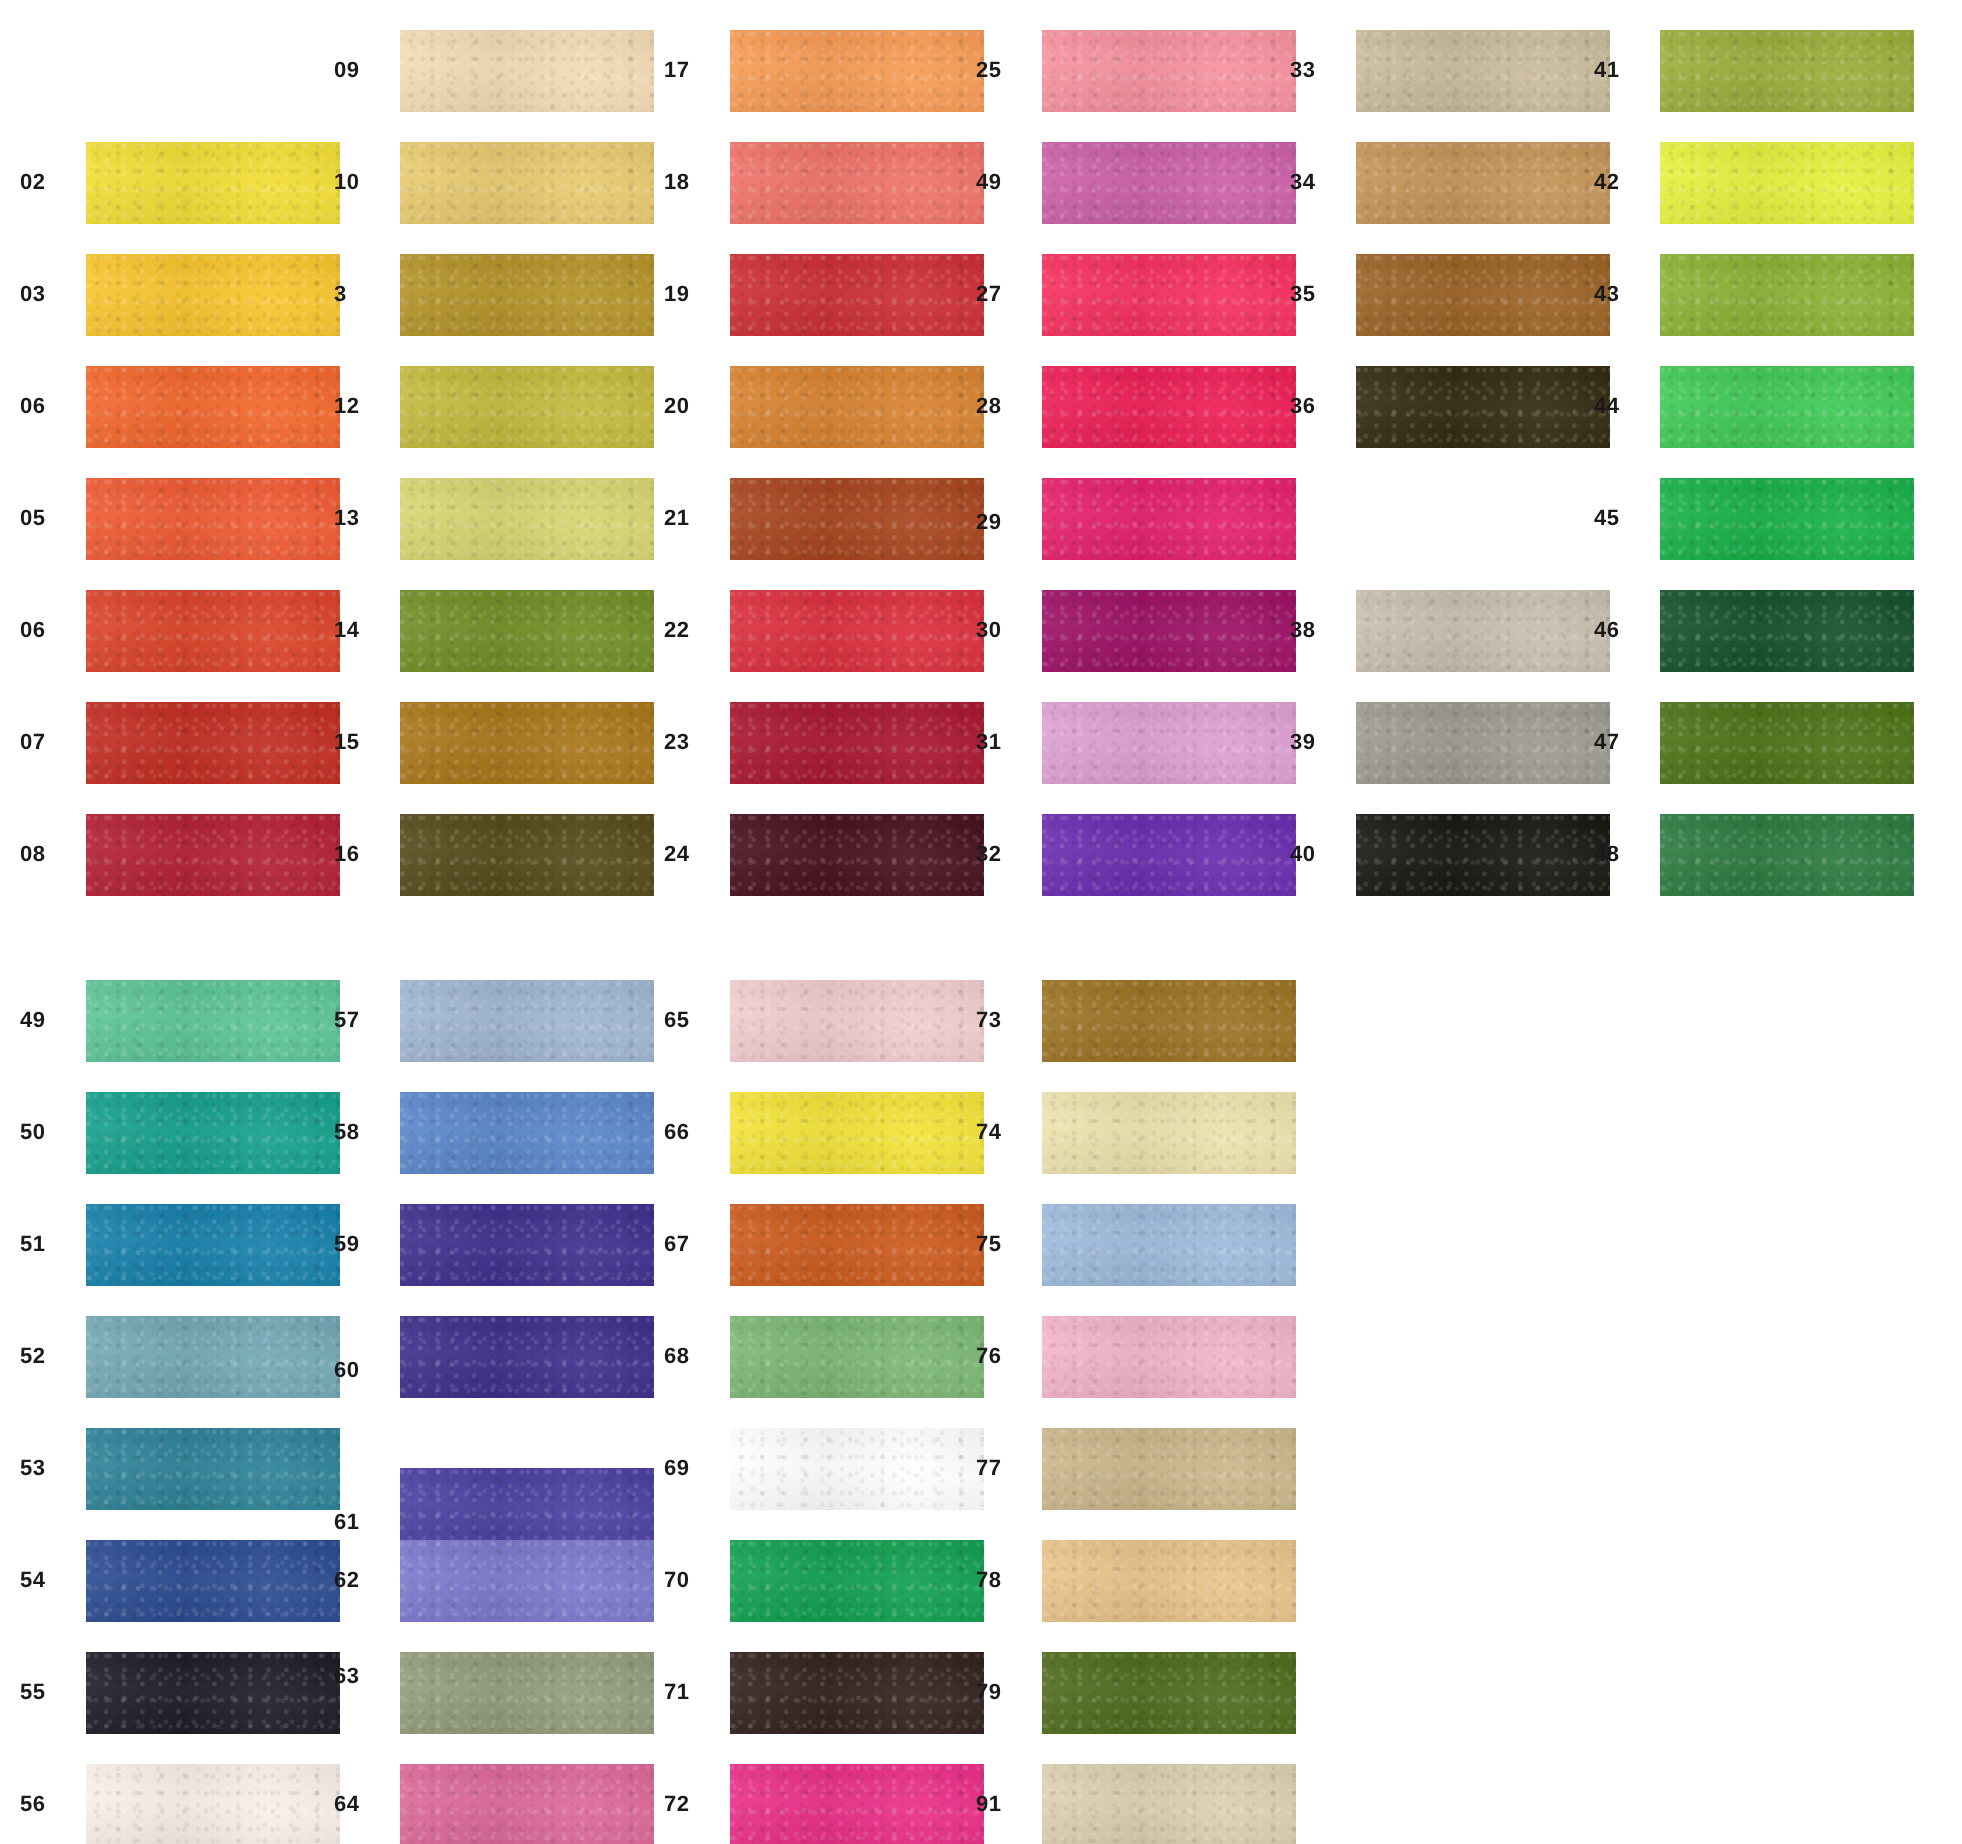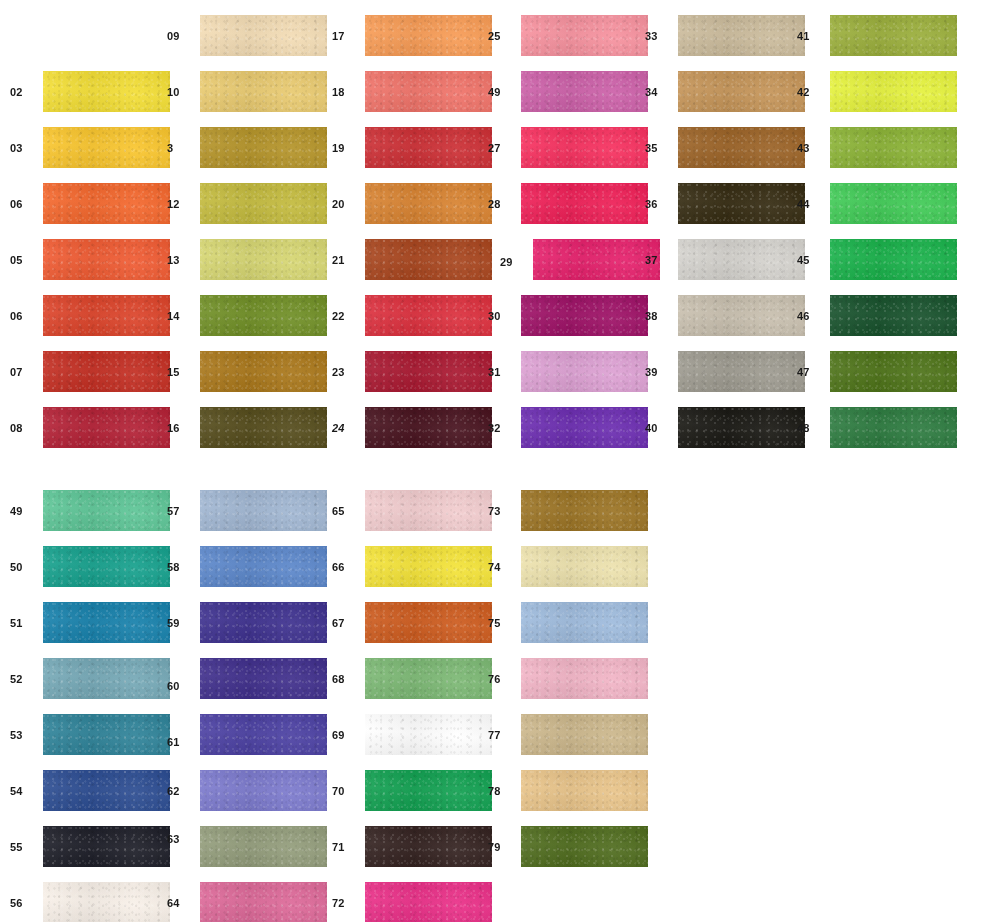--- a/index.html
+++ b/index.html
@@ -152,41 +152,41 @@
         <div class="swatch-chip" style="width: 127px; height: 41px; background-color: rgb(168, 68, 28);"></div>
       </div>
       <div class="swatch-cell" style="left: 332px; top: 295px; width: 160px; height: 41px;">
         <span class="swatch-label">22</span>
         <div class="swatch-chip" style="width: 127px; height: 41px; background-color: rgb(220, 46, 60);"></div>
       </div>
       <div class="swatch-cell" style="left: 332px; top: 351px; width: 160px; height: 41px;">
         <span class="swatch-label">23</span>
         <div class="swatch-chip" style="width: 127px; height: 41px; background-color: rgb(169, 22, 47);"></div>
       </div>
-      <div class="swatch-cell" style="left: 332px; top: 407px; width: 160px; height: 41px; font-style: italic;">
+      <div class="swatch-cell" style="left: 332px; top: 407px; width: 160px; height: 41px;">
         <span class="swatch-label">24</span>
         <div class="swatch-chip" style="width: 127px; height: 41px; background-color: rgb(70, 16, 28);"></div>
       </div>
       <div class="swatch-cell" style="left: 488px; top: 15px; width: 160px; height: 41px;">
         <span class="swatch-label">25</span>
         <div class="swatch-chip" style="width: 127px; height: 41px; background-color: rgb(247, 145, 158);"></div>
       </div>
       <div class="swatch-cell" style="left: 488px; top: 71px; width: 160px; height: 41px;">
         <span class="swatch-label">49</span>
         <div class="swatch-chip" style="width: 127px; height: 41px; background-color: rgb(204, 95, 168);"></div>
       </div>
       <div class="swatch-cell" style="left: 488px; top: 127px; width: 160px; height: 41px;">
         <span class="swatch-label">27</span>
         <div class="swatch-chip" style="width: 127px; height: 41px; background-color: rgb(247, 47, 94);"></div>
       </div>
       <div class="swatch-cell" style="left: 488px; top: 183px; width: 160px; height: 41px;">
         <span class="swatch-label">28</span>
         <div class="swatch-chip" style="width: 127px; height: 41px; background-color: rgb(238, 29, 85);"></div>
       </div>
-      <div class="swatch-cell" style="left: 500px; top: 239px; width: 160px; height: 46px;">
+      <div class="swatch-cell" style="left: 488px; top: 239px; width: 160px; height: 46px;">
         <span class="swatch-label">29</span>
         <div class="swatch-chip" style="width: 127px; height: 41px; background-color: rgb(230, 31, 107);"></div>
       </div>
       <div class="swatch-cell" style="left: 488px; top: 295px; width: 160px; height: 41px;">
         <span class="swatch-label">30</span>
         <div class="swatch-chip" style="width: 127px; height: 41px; background-color: rgb(157, 15, 101);"></div>
       </div>
       <div class="swatch-cell" style="left: 488px; top: 351px; width: 160px; height: 41px; text-decoration: underline;">
         <span class="swatch-label">31</span>
         <div class="swatch-chip" style="width: 127px; height: 41px; background-color: rgb(221, 160, 211);"></div>
@@ -203,24 +203,20 @@
         <span class="swatch-label">34</span>
         <div class="swatch-chip" style="width: 127px; height: 41px; background-color: rgb(197, 148, 87);"></div>
       </div>
       <div class="swatch-cell" style="left: 645px; top: 127px; width: 160px; height: 41px;">
         <span class="swatch-label">35</span>
         <div class="swatch-chip" style="width: 127px; height: 41px; background-color: rgb(155, 98, 37);"></div>
       </div>
       <div class="swatch-cell" style="left: 645px; top: 183px; width: 160px; height: 41px;">
         <span class="swatch-label">36</span>
         <div class="swatch-chip" style="width: 127px; height: 41px; background-color: rgb(51, 41, 15);"></div>
-      </div>
-      <div class="swatch-cell" style="left: 645px; top: 239px; width: 160px; height: 41px;">
-        <span class="swatch-label">37</span>
-        <div class="swatch-chip" style="width: 127px; height: 41px; background-color: rgb(212, 210, 205);"></div>
       </div>
       <div class="swatch-cell" style="left: 645px; top: 295px; width: 160px; height: 41px;">
         <span class="swatch-label">38</span>
         <div class="swatch-chip" style="width: 127px; height: 41px; background-color: rgb(200, 191, 174);"></div>
       </div>
       <div class="swatch-cell" style="left: 645px; top: 351px; width: 160px; height: 41px;">
         <span class="swatch-label">39</span>
         <div class="swatch-chip" style="width: 127px; height: 41px; background-color: rgb(157, 154, 143);"></div>
       </div>
       <div class="swatch-cell" style="left: 645px; top: 407px; width: 160px; height: 41px;">
@@ -302,21 +298,21 @@
         <div class="swatch-chip" style="width: 127px; height: 41px; background-color: rgb(90, 134, 202);"></div>
       </div>
       <div class="swatch-cell" style="left: 167px; top: 590px; width: 160px; height: 41px;">
         <span class="swatch-label">59</span>
         <div class="swatch-chip" style="width: 127px; height: 41px; background-color: rgb(60, 47, 142);"></div>
       </div>
       <div class="swatch-cell" style="left: 167px; top: 646px; width: 160px; height: 56px;">
         <span class="swatch-label">60</span>
         <div class="swatch-chip" style="width: 127px; height: 41px; background-color: rgb(62, 45, 139);"></div>
       </div>
-      <div class="swatch-cell" style="left: 167px; top: 702px; width: 160px; height: 55px;">
+      <div class="swatch-cell" style="left: 167px; top: 722px; width: 160px; height: 55px;">
         <span class="swatch-label">61</span>
         <div class="swatch-chip" style="width: 127px; height: 41px; background-color: rgb(74, 63, 162);"></div>
       </div>
       <div class="swatch-cell" style="left: 167px; top: 758px; width: 160px; height: 41px;">
         <span class="swatch-label">62</span>
         <div class="swatch-chip" style="width: 127px; height: 41px; background-color: rgb(123, 121, 205);"></div>
       </div>
       <div class="swatch-cell" style="left: 167px; top: 814px; width: 160px; height: 26px;">
         <span class="swatch-label">63</span>
         <div class="swatch-chip" style="width: 127px; height: 41px; background-color: rgb(146, 156, 122);"></div>
@@ -377,15 +373,19 @@
         <span class="swatch-label">77</span>
         <div class="swatch-chip" style="width: 127px; height: 41px; background-color: rgb(204, 183, 139);"></div>
       </div>
       <div class="swatch-cell" style="left: 488px; top: 758px; width: 160px; height: 41px;">
         <span class="swatch-label">78</span>
         <div class="swatch-chip" style="width: 127px; height: 41px; background-color: rgb(233, 196, 137);"></div>
       </div>
       <div class="swatch-cell" style="left: 488px; top: 814px; width: 160px; height: 41px;">
         <span class="swatch-label">79</span>
         <div class="swatch-chip" style="width: 127px; height: 41px; background-color: rgb(78, 107, 28);"></div>
+      </div>
+      <div class="swatch-cell" style="left: 488px; top: 870px; width: 160px; height: 41px;">
+        <span class="swatch-label">91</span>
+        <div class="swatch-chip" style="width: 127px; height: 41px; background-color: rgb(221, 208, 176);"></div>
       </div>
     </div>
   </div>
 
 </body></html>

